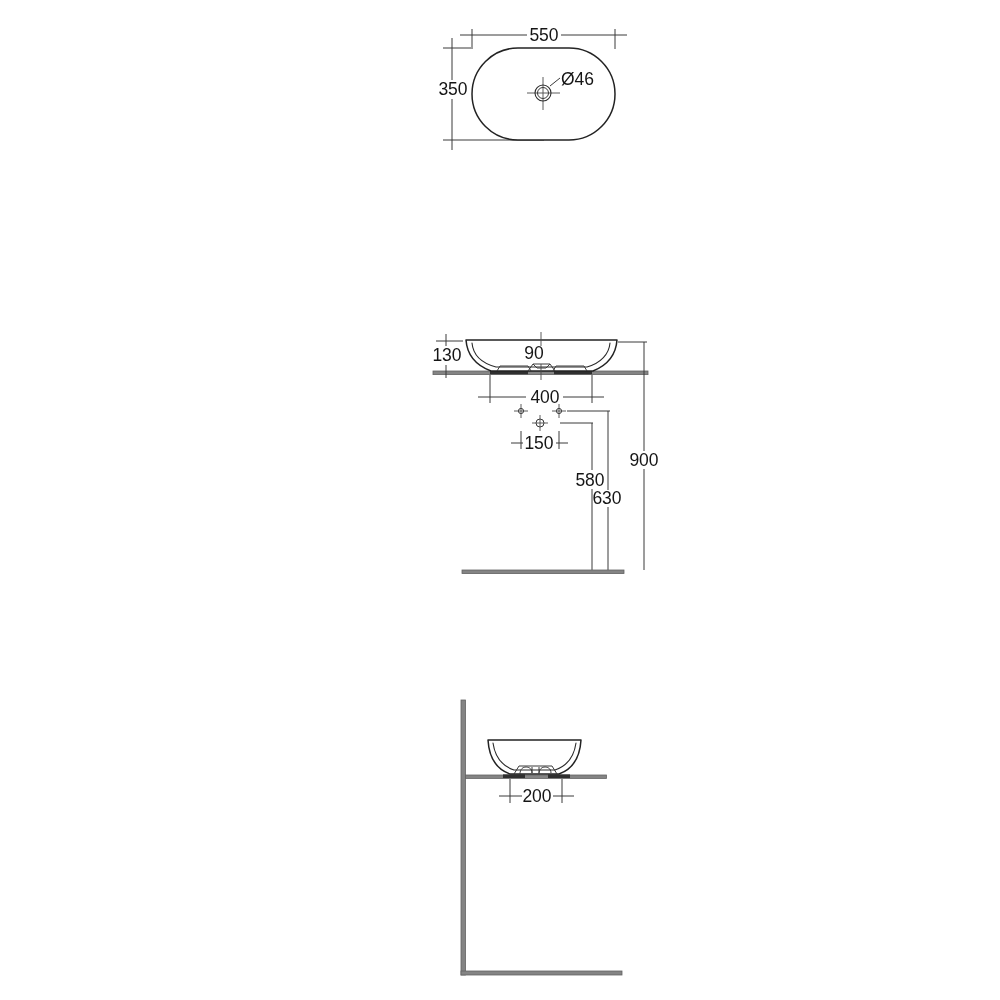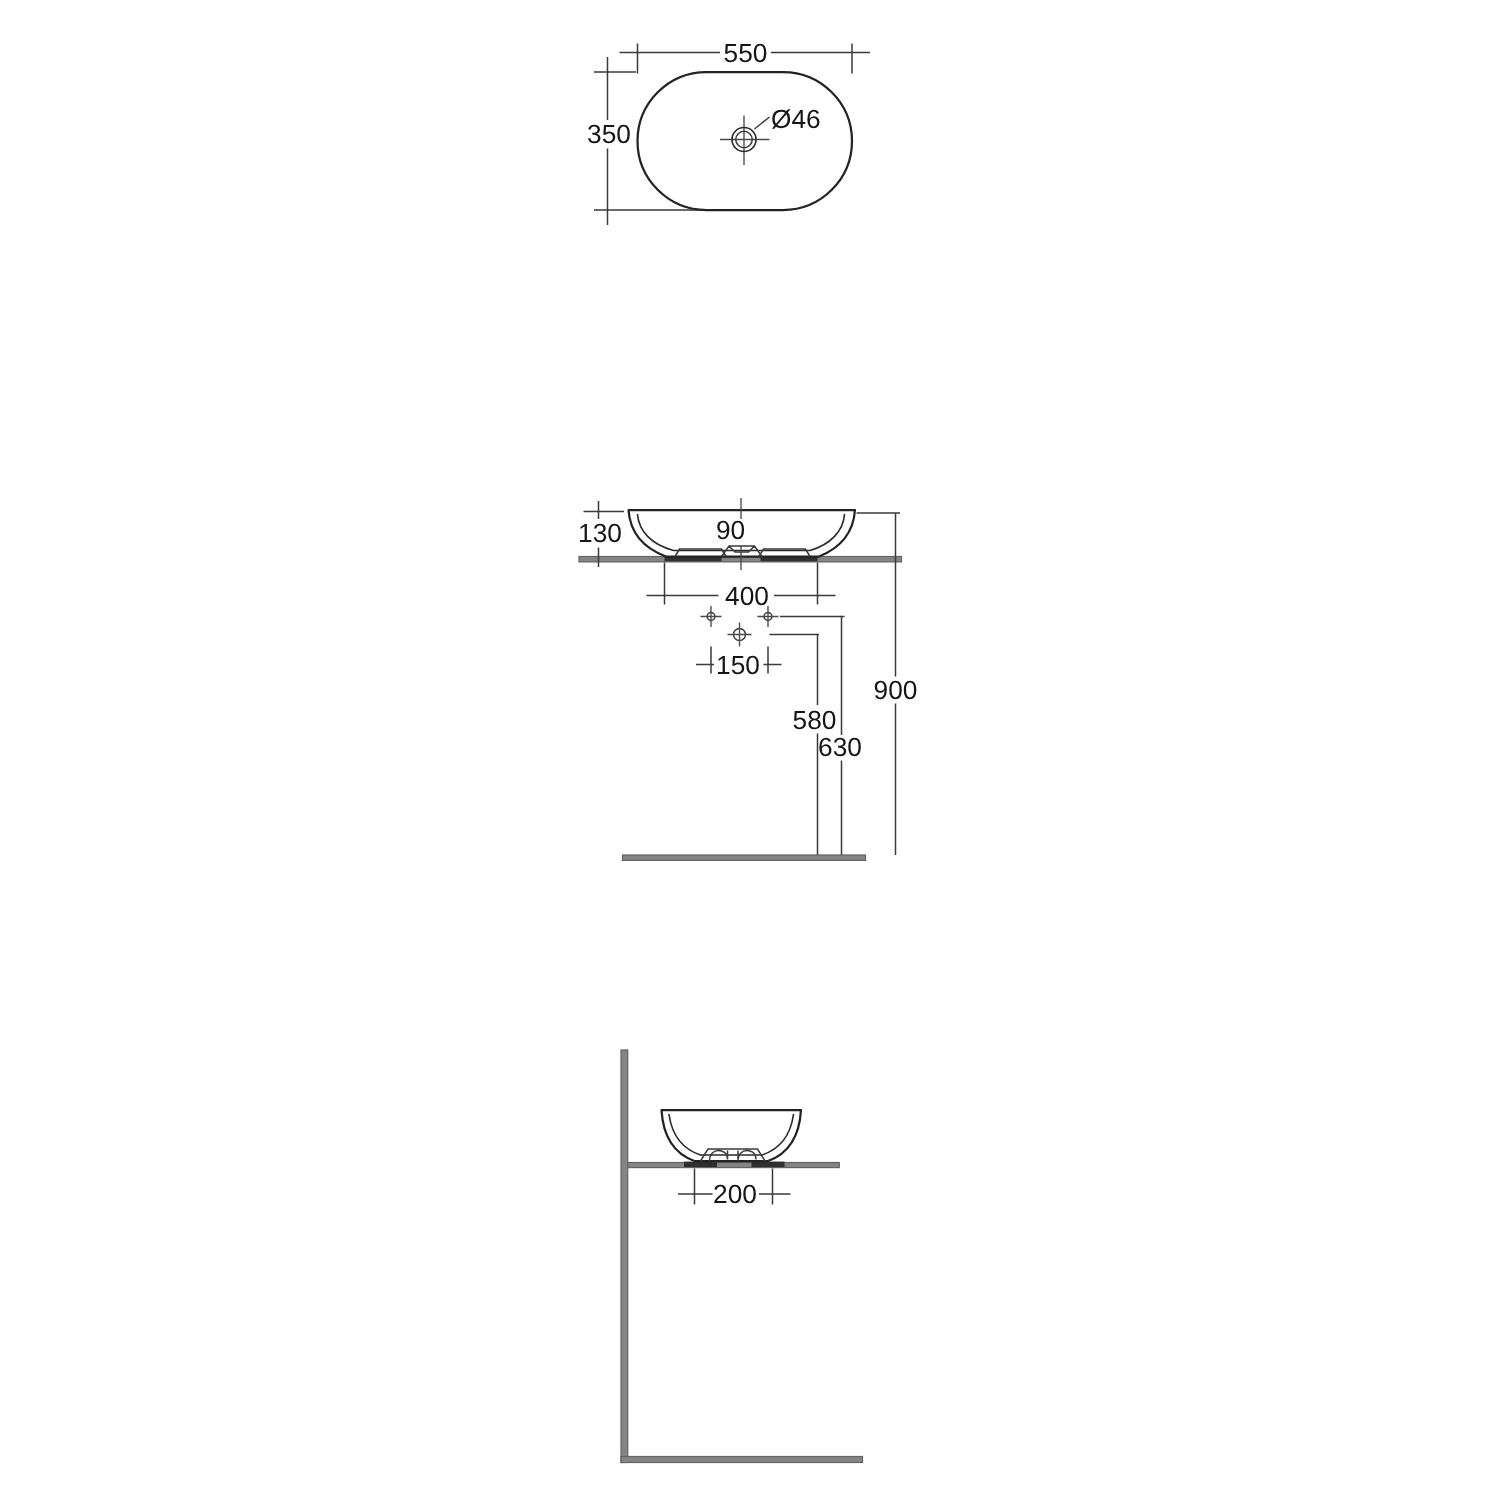--- a/index.html
+++ b/index.html
@@ -1,16 +1,16 @@
 <!DOCTYPE html>
 <html><head>
 <meta charset="utf-8">
 <style>
   html, body { margin: 0; padding: 0; background: #ffffff; }
-  .stage { width: 828px; height: 1000px; position: relative; background: #ffffff; }
+  .stage { width: 828px; height: 1000px; position: relative; background: #ffffff; padding-left: 47px; }
   svg { display: block; }
 
   
   .outline { fill: none; stroke: #232323; stroke-width: 1.5; stroke-linejoin: round; stroke-linecap: round; }
   .fillw   { fill: #ffffff; }
   .mid     { fill: none; stroke: #2b2b2b; stroke-width: 1.1; stroke-linecap: round; }
   .thin    { fill: none; stroke: #3a3a3a; stroke-width: 1; }
   .hair    { fill: none; stroke: #4a4a4a; stroke-width: 0.9; }
   .surface { fill: #848484; stroke: #636363; stroke-width: 0.8; }
   .pad     { fill: #2f2f2f; stroke: none; }

